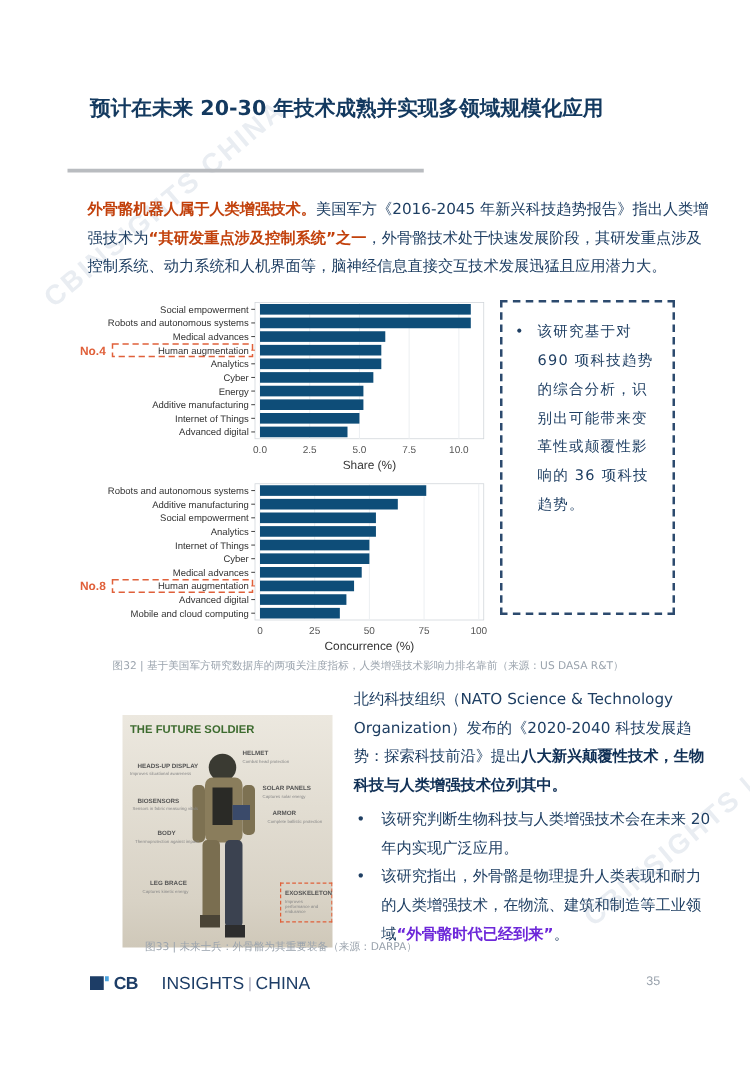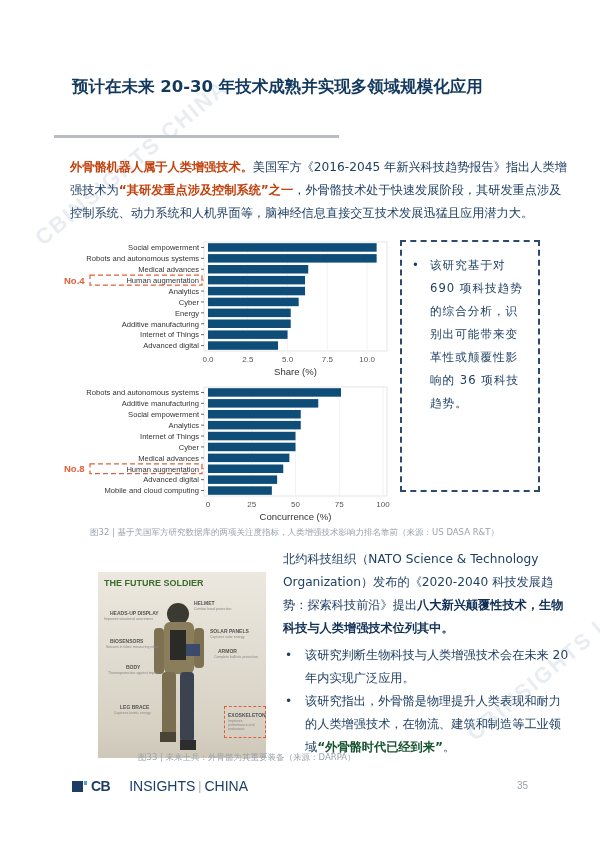--- a/index.html
+++ b/index.html
@@ -21,21 +21,21 @@
   .caption { position:absolute; font-size:8.5px; color:#9aa3ad; font-family:"DejaVu Sans", sans-serif;margin-left:16px; }
   .photo { position:absolute; left:98px; top:553px; width:168px; height:186px; background:linear-gradient(#ece8df,#d8d2c5 80%,#cfc8b9); overflow:hidden;margin-top:19px; }
   .photo .ph-title { position:absolute; left:6px; top:6px; font-size:9px; font-weight:bold; color:#3d6b2f; font-family:"Liberation Sans", sans-serif; }
   .photo .lbl { position:absolute; font-size:5px; font-weight:bold; color:#555; font-family:"Liberation Sans", sans-serif; }
   .photo .sub { position:absolute; font-size:3.5px; color:#888; font-family:"Liberation Sans", sans-serif; }
   .photo .exo-box { position:absolute; left:126px; top:134px; width:40px; height:30px; border:1.5px dashed #e0603a; }
   .right-text { position:absolute; left:283px; top:548px; width:290px; font-size:12.2px; line-height:23px; color:#1f3f63; }
   .right-text b { color:#0f2f55; }
   .bul { position:absolute; left:283px; width:290px; font-size:12.2px; line-height:23px; color:#1f3f63; padding-left:22px; box-sizing:border-box; }
   .bul::before { content:"•"; position:absolute; left:2px; top:0; }
-  .bul b { color:#14532d; }
+  .bul b { color:#6d28d9; }
   .footer-logo { position:absolute; left:72px; top:777px; height:18px; display:flex; align-items:center; font-family:"Liberation Sans", sans-serif; font-size:14px; color:#1d3d66; }
   .logo-mark { display:inline-flex; gap:1px; margin-right:4px; }
   .logo-mark span { display:inline-block; background:#1d3d66; }
   .page-num { position:absolute; left:517px; top:780px; font-size:10px; color:#9aa3ad; font-family:Liberation Sans, sans-serif; }
 </style>
 </head>
 <body>
 
 <div class="wm" style="left:10px;top:150px;">CBINSIGHTS CHINA</div>
 <div class="wm" style="left:440px;top:640px;">CBINSIGHTS | CHINA</div>
@@ -185,21 +185,21 @@
 </div>
 
 <div class="right-text">
   <span>北约科技组织（NATO Science &amp; Technology Organization）发布的《2020-2040 科技发展趋势：探索科技前沿》提出</span><b>八大新兴颠覆性技术，生物科技与人类增强技术位列其中。</b>
 </div>
 <div class="bul" style="top:644px;">该研究判断生物科技与人类增强技术会在未来 20 年内实现广泛应用。</div>
 <div class="bul" style="top:690px;">
   <span>该研究指出，外骨骼是物理提升人类表现和耐力的人类增强技术，在物流、建筑和制造等工业领域</span><b>“外骨骼时代已经到来”</b><span>。</span>
 </div>
 
-<div class="caption" style="left:82px;top:752px;padding-left:40px;">图33 | 未来士兵：外骨骼为其重要装备（来源：DARPA）</div>
+<div class="caption" style="left:60px;top:752px;padding-left:40px;">图33 | 未来士兵：外骨骼为其重要装备（来源：DARPA）</div>
 
 <div class="footer-logo">
   <span class="logo-mark">
     <span style="width:11px;height:11px;"></span>
       <span style="width:3px;height:4px;align-self:flex-start;background:#4aa3df;"></span>
   </span>
   <b style="letter-spacing:-0.5px;">CB</b>
     <span style="margin-left:19px;">INSIGHTS</span>
   <span style="color:#aab;margin:0 3px;font-size:12px;">|</span>
   <span>CHINA</span>

